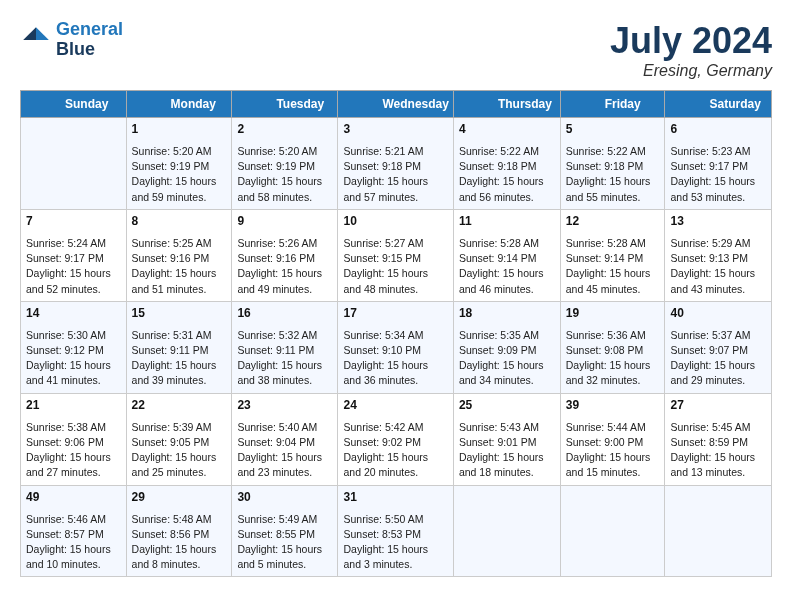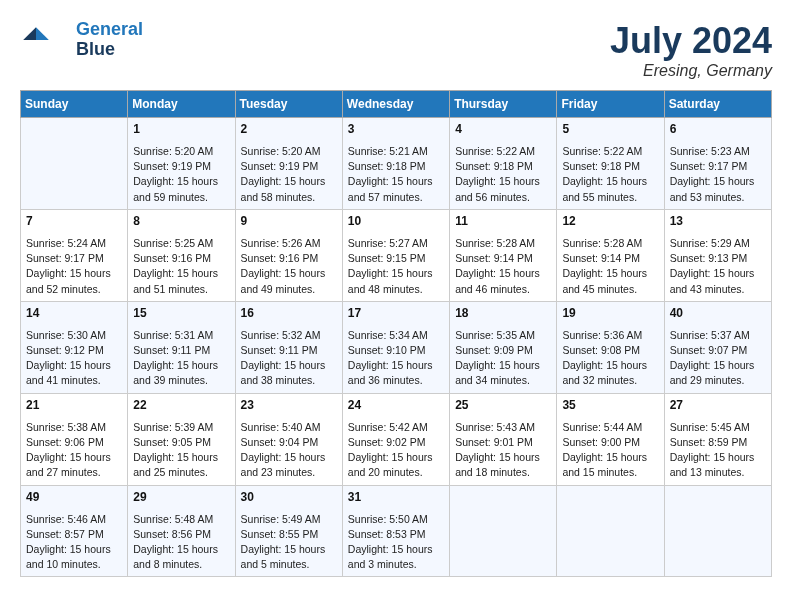--- a/index.html
+++ b/index.html
@@ -19,21 +19,20 @@
     .logo {
       display: flex;
       align-items: center;
       gap: 4px;
     }
     .logo-text {
       font-size: 18px;
       font-weight: bold;
       color: #1a3a5c;
       line-height: 1.1;
-      margin-left: 20px;
     }
     .logo-text span {
       color: #2277bb;
     }
     .logo-icon {
       width: 32px;
       height: 32px;
     }
     .title-block {
       text-align: right;
@@ -81,21 +80,21 @@
     }
     .empty-cell {
       background: #f9f9f9;
     }
     tr:nth-child(odd) td {
       background-color: #f4f8ff;
     }
     tr:nth-child(even) td {
       background-color: #fff;
     }
-    th { background-color: #2277bb !important; }
+    th { background-color: #2277bb !important; padding-left: 44px; }
   </style>
 </head>
 <body>
 
 <div class="header">
   <div class="logo">
     <svg class="logo-icon" viewBox="0 0 40 40">
       <polygon points="20,4 36,20 20,20" fill="#2277bb"></polygon>
       <polygon points="20,4 4,20 20,20" fill="#1a3a5c"></polygon>
     </svg>
@@ -225,21 +224,21 @@
         </td>
         <td>
           <div class="day-num">24</div>
           <div class="day-info">Sunrise: 5:42 AM<br>Sunset: 9:02 PM<br>Daylight: 15 hours<br>and 20 minutes.</div>
         </td>
         <td>
           <div class="day-num">25</div>
           <div class="day-info">Sunrise: 5:43 AM<br>Sunset: 9:01 PM<br>Daylight: 15 hours<br>and 18 minutes.</div>
         </td>
         <td>
-          <div class="day-num">35</div>
+          <div class="day-num">39</div>
           <div class="day-info">Sunrise: 5:44 AM<br>Sunset: 9:00 PM<br>Daylight: 15 hours<br>and 15 minutes.</div>
         </td>
         <td>
           <div class="day-num">27</div>
           <div class="day-info">Sunrise: 5:45 AM<br>Sunset: 8:59 PM<br>Daylight: 15 hours<br>and 13 minutes.</div>
         </td>
       </tr>
       <tr>
         <td>
           <div class="day-num">49</div>

